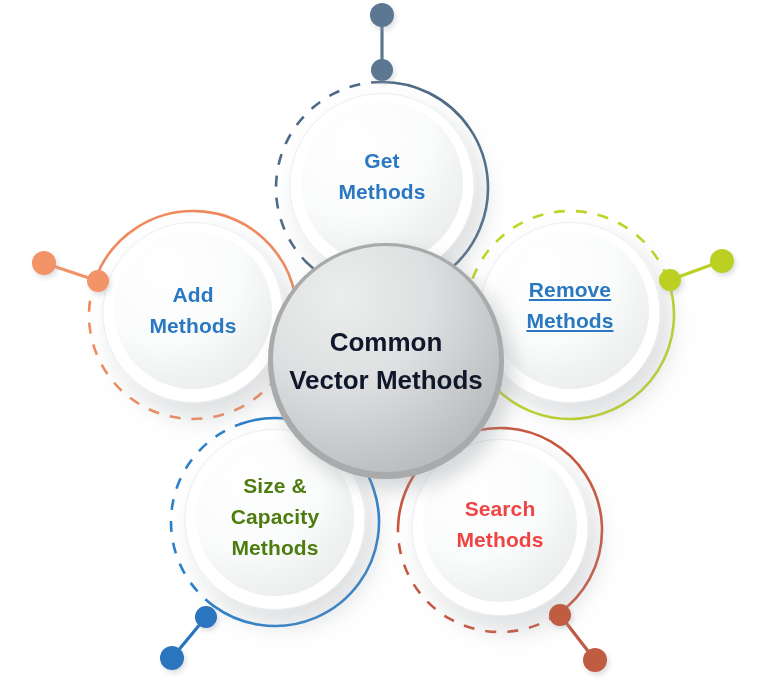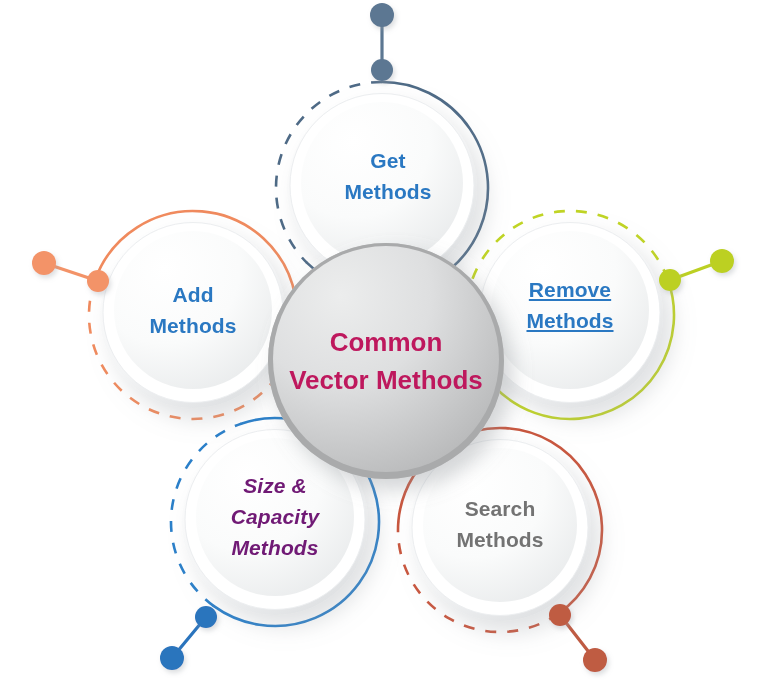--- a/index.html
+++ b/index.html
@@ -149,27 +149,27 @@
           <circle cx="172" cy="658" r="12" fill="#2a74bd" filter="url(#dotShadow)"></circle>
         </g>
         <g>
           <circle cx="560" cy="615" r="11" fill="#bf5b43" filter="url(#dotShadow)"></circle>
           <circle cx="595" cy="660" r="12" fill="#bf5b43" filter="url(#dotShadow)"></circle>
         </g>
       </g>
   </svg>
 
   <div id="labels-layer">
-      <div class="node-label" style="color: rgb(42, 120, 194); width: 190px; left: 293px; top: 145px;">Get
+      <div class="node-label" style="color: rgb(42, 120, 194); width: 190px; left: 287px; top: 145px;">Get
 Methods</div>
       <div class="node-label" style="color: rgb(42, 120, 194); width: 186px; left: 100px; top: 279px;">Add
 Methods</div>
       <div class="node-label" style="color: rgb(42, 120, 194); width: 186px; left: 477px; top: 274px; text-decoration: underline;">Remove
 Methods</div>
-      <div class="node-label" style="color: #701a75; width: 186px; left: 182px; top: 469.5px; font-style: italic;">Size &amp;
+      <div class="node-label" style="color: #4d7c0f; width: 186px; left: 182px; top: 469.5px;">Size &amp;
 Capacity
 Methods</div>
-      <div class="node-label" style="color: #737373; width: 182px; left: 409px; top: 493px;">Search
+      <div class="node-label" style="color: #ef4444; width: 182px; left: 409px; top: 493px;">Search
 Methods</div>
-      <div class="center-label" style="color: #be185d; width: 236px; left: 268px; top: 323px;">Common
+      <div class="center-label" style="color: #0f172a; width: 236px; left: 268px; top: 323px;">Common
 Vector Methods</div>
     </div>
 </div>
 
 </body></html>

